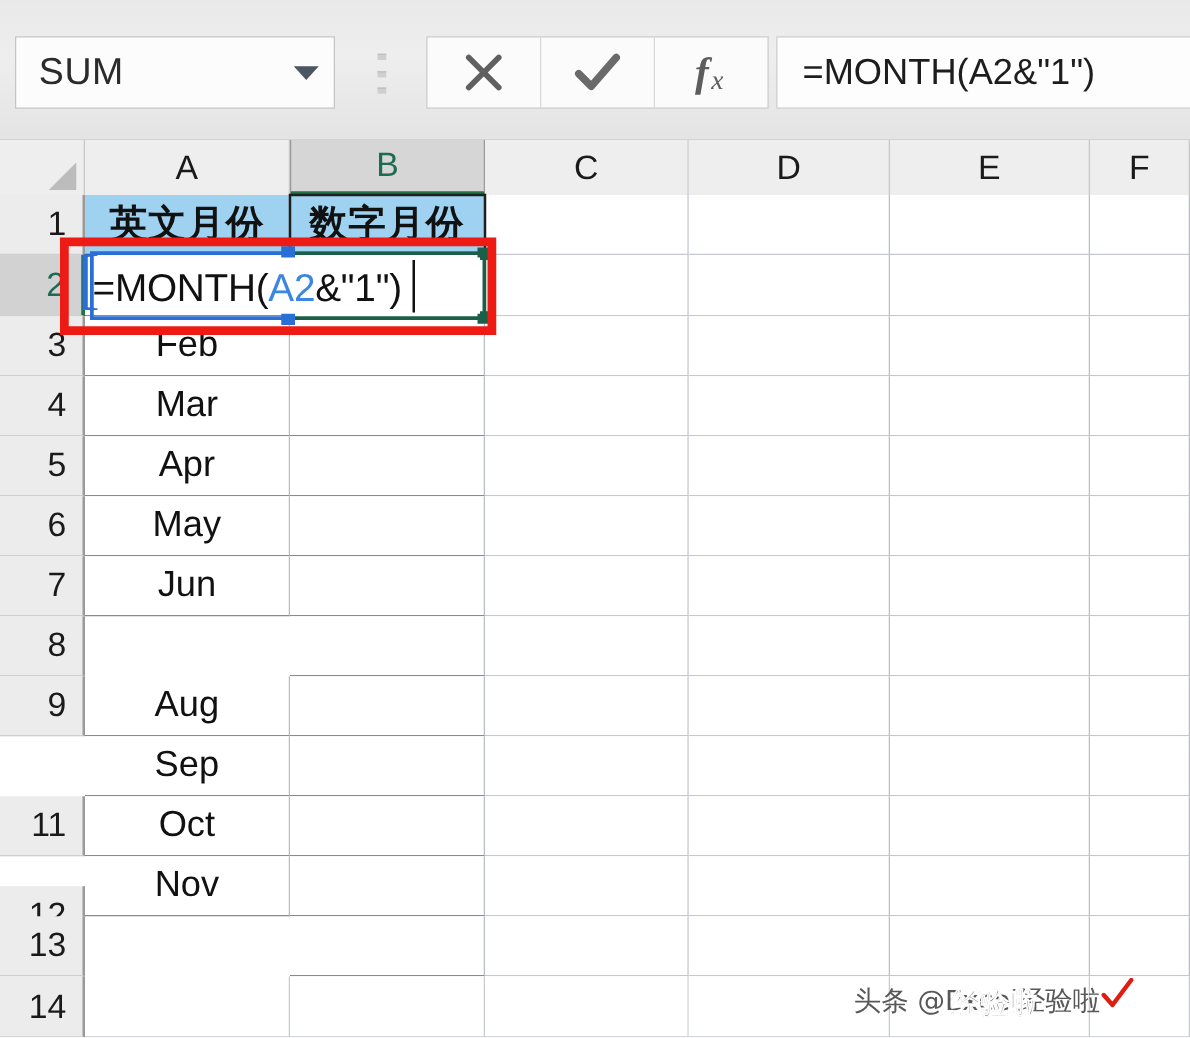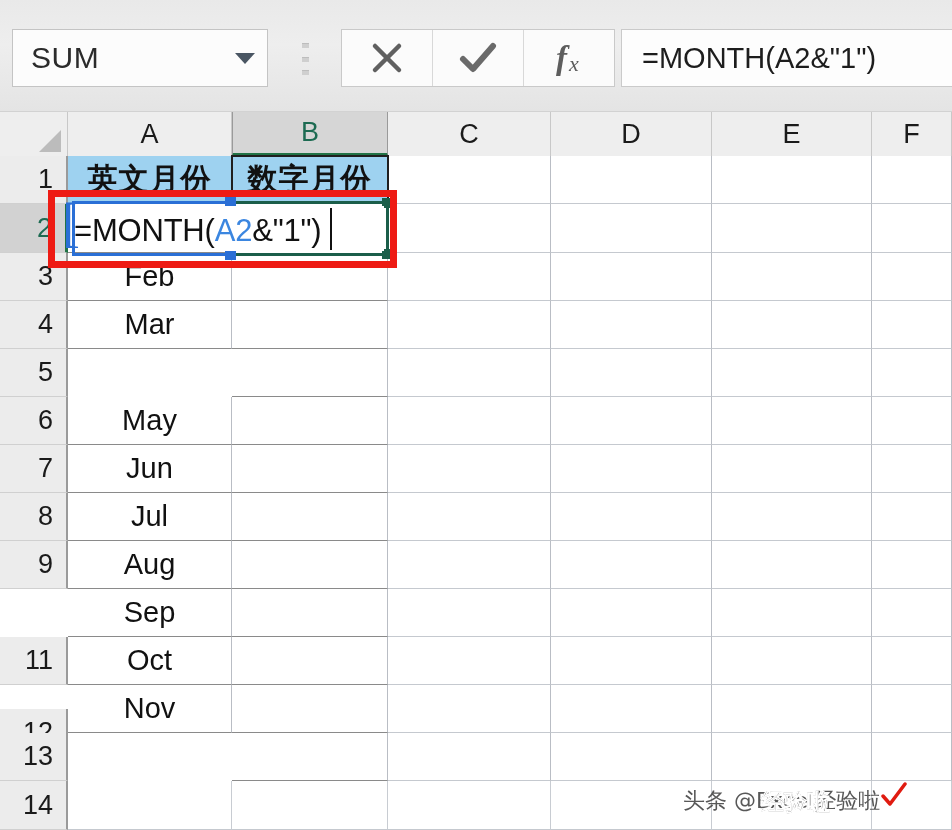--- a/index.html
+++ b/index.html
@@ -415,20 +415,23 @@
 
     <div class="cell" style="left:68px;  top:189px; width:164px; height:48px;">
         <span>Mar</span>
       </div>
     <div class="cell" style="left:232px; top:189px; width:156px; height:48px;"></div>
     <div class="cell light-b" style="left:388px; top:189px; width:163px; height:48px;"></div>
     <div class="cell light-b" style="left:551px; top:189px; width:161px; height:48px;"></div>
     <div class="cell light-b" style="left:712px; top:189px; width:160px; height:48px;"></div>
     <div class="cell light-b" style="left:872px; top:189px; width:80px;  height:48px;"></div>
 
+    <div class="cell" style="left:68px;  top:237px; width:164px; height:48px;">
+        <span>Apr</span>
+      </div>
     <div class="cell" style="left:232px; top:237px; width:156px; height:48px;"></div>
     <div class="cell light-b" style="left:388px; top:237px; width:163px; height:48px;"></div>
     <div class="cell light-b" style="left:551px; top:237px; width:161px; height:48px;"></div>
     <div class="cell light-b" style="left:712px; top:237px; width:160px; height:48px;"></div>
     <div class="cell light-b" style="left:872px; top:237px; width:80px;  height:48px;"></div>
 
     <div class="cell" style="left:68px;  top:285px; width:164px; height:48px;">
         <span>May</span>
       </div>
     <div class="cell" style="left:232px; top:285px; width:156px; height:48px;"></div>
@@ -439,23 +442,20 @@
 
     <div class="cell" style="left:68px;  top:333px; width:164px; height:48px;">
         <span>Jun</span>
       </div>
     <div class="cell" style="left:232px; top:333px; width:156px; height:48px;"></div>
     <div class="cell light-b" style="left:388px; top:333px; width:163px; height:48px;"></div>
     <div class="cell light-b" style="left:551px; top:333px; width:161px; height:48px;"></div>
     <div class="cell light-b" style="left:712px; top:333px; width:160px; height:48px;"></div>
     <div class="cell light-b" style="left:872px; top:333px; width:80px;  height:48px;"></div>
 
-    <div class="cell" style="left:68px;  top:381px; width:164px; height:48px;">
-        <span>Jul</span>
-      </div>
     <div class="cell" style="left:232px; top:381px; width:156px; height:48px;"></div>
     <div class="cell light-b" style="left:388px; top:381px; width:163px; height:48px;"></div>
     <div class="cell light-b" style="left:551px; top:381px; width:161px; height:48px;"></div>
     <div class="cell light-b" style="left:712px; top:381px; width:160px; height:48px;"></div>
     <div class="cell light-b" style="left:872px; top:381px; width:80px;  height:48px;"></div>
 
     <div class="cell" style="left:68px;  top:429px; width:164px; height:48px;">
         <span>Aug</span>
       </div>
     <div class="cell" style="left:232px; top:429px; width:156px; height:48px;"></div>

